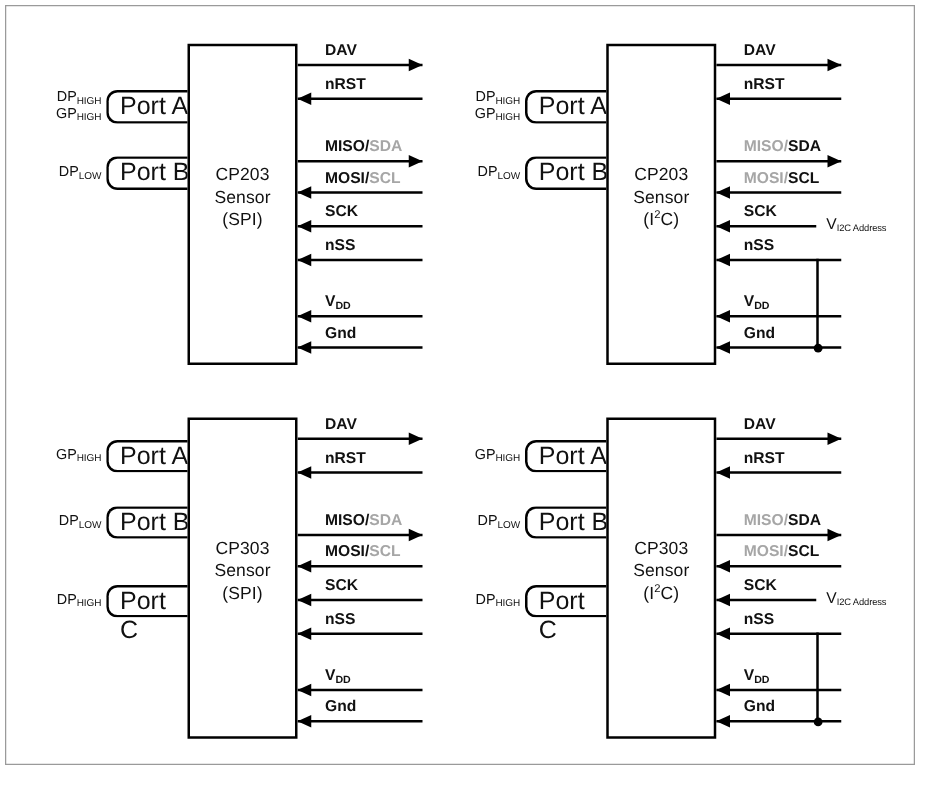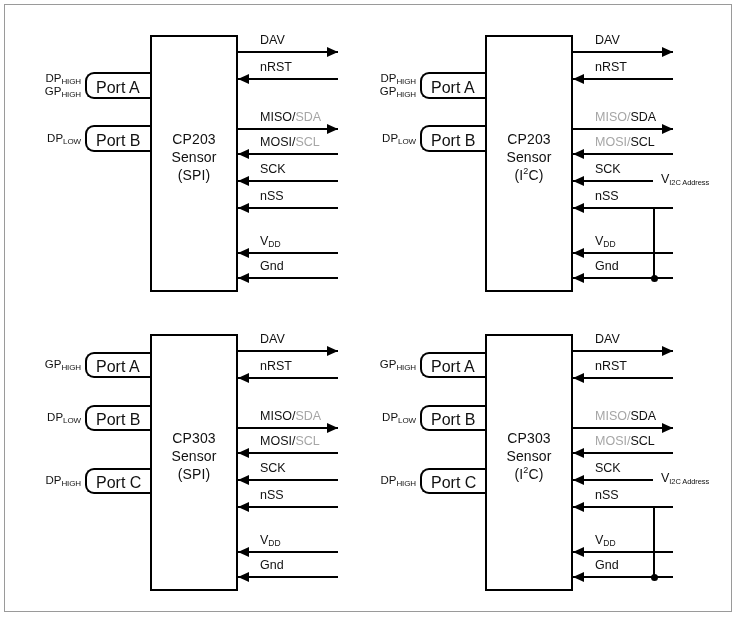--- a/index.html
+++ b/index.html
@@ -7,31 +7,31 @@
   #root{position:relative;width:740px;height:638px;background:#ffffff;overflow:hidden;}
   #frame{position:absolute;left:4px;top:4px;width:728px;height:608px;border:1px solid #9a9a9a;box-sizing:border-box;background:#fff;}
   .panel{position:absolute;}
   
   .chip{position:absolute;border:2px solid #000;background:#fff;box-sizing:border-box;z-index:3;}
   .chip-label{position:absolute;z-index:4;text-align:center;font-size:14px;color:#111;line-height:1.32;letter-spacing:.1px;}
   .chip-label sup{font-size:9px;vertical-align:super;line-height:0;}
   
   .port{position:absolute;border:2px solid #000;border-right:none;background:#fff;box-sizing:border-box;
         border-top-left-radius:9px;border-bottom-left-radius:9px;z-index:2;
-        display:flex;align-items:flex-end;padding-left:9px;font-size:16px;color:#111;}
+        display:flex;align-items:flex-start;padding-left:9px;font-size:20px;color:#111;}
   .portsig{position:absolute;z-index:4;font-size:11.5px;color:#111;white-space:nowrap;text-align:right;line-height:1.18;}
   .portsig sub{font-size:8px;vertical-align:baseline;position:relative;top:2px;letter-spacing:-.1px;}
   
   .wire{position:absolute;background:#000;z-index:2;}
   .wh{height:2px;}
   .wv{width:2px;}
   .arrow{position:absolute;width:0;height:0;z-index:3;}
   .arrow.right{border-left:11px solid #000;border-top:5.5px solid transparent;border-bottom:5.5px solid transparent;}
   .arrow.left{border-right:11px solid #000;border-top:5.5px solid transparent;border-bottom:5.5px solid transparent;}
-  .siglabel{position:absolute;z-index:4;font-size:12.5px;color:#111;white-space:nowrap;line-height:1;}
+  .siglabel{position:absolute;z-index:4;font-size:12.5px;color:#111;white-space:nowrap;line-height:1;font-weight:bold;}
   .siglabel .gray{color:#a6a6a6;}
   .siglabel sub{font-size:8.5px;vertical-align:baseline;position:relative;top:2px;}
   .vlabel{position:absolute;z-index:4;font-size:12.5px;color:#111;white-space:nowrap;line-height:1;}
   .vlabel sub{font-size:7.5px;vertical-align:baseline;position:relative;top:2px;letter-spacing:-.1px;}
   .dot{position:absolute;width:7px;height:7px;border-radius:50%;background:#000;z-index:5;}
 </style>
 </head>
 <body>
 
 <div id="root">

